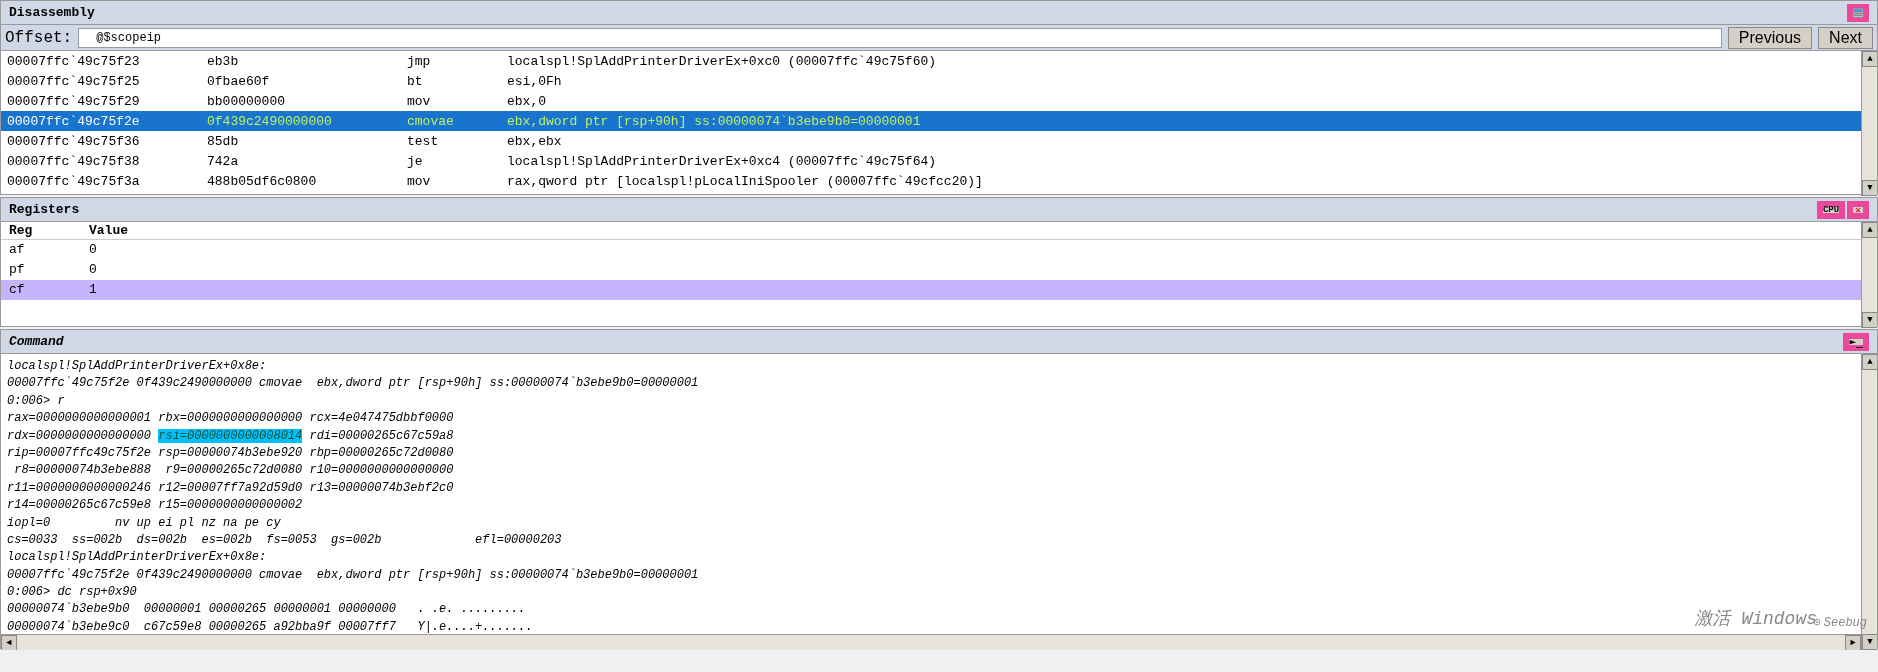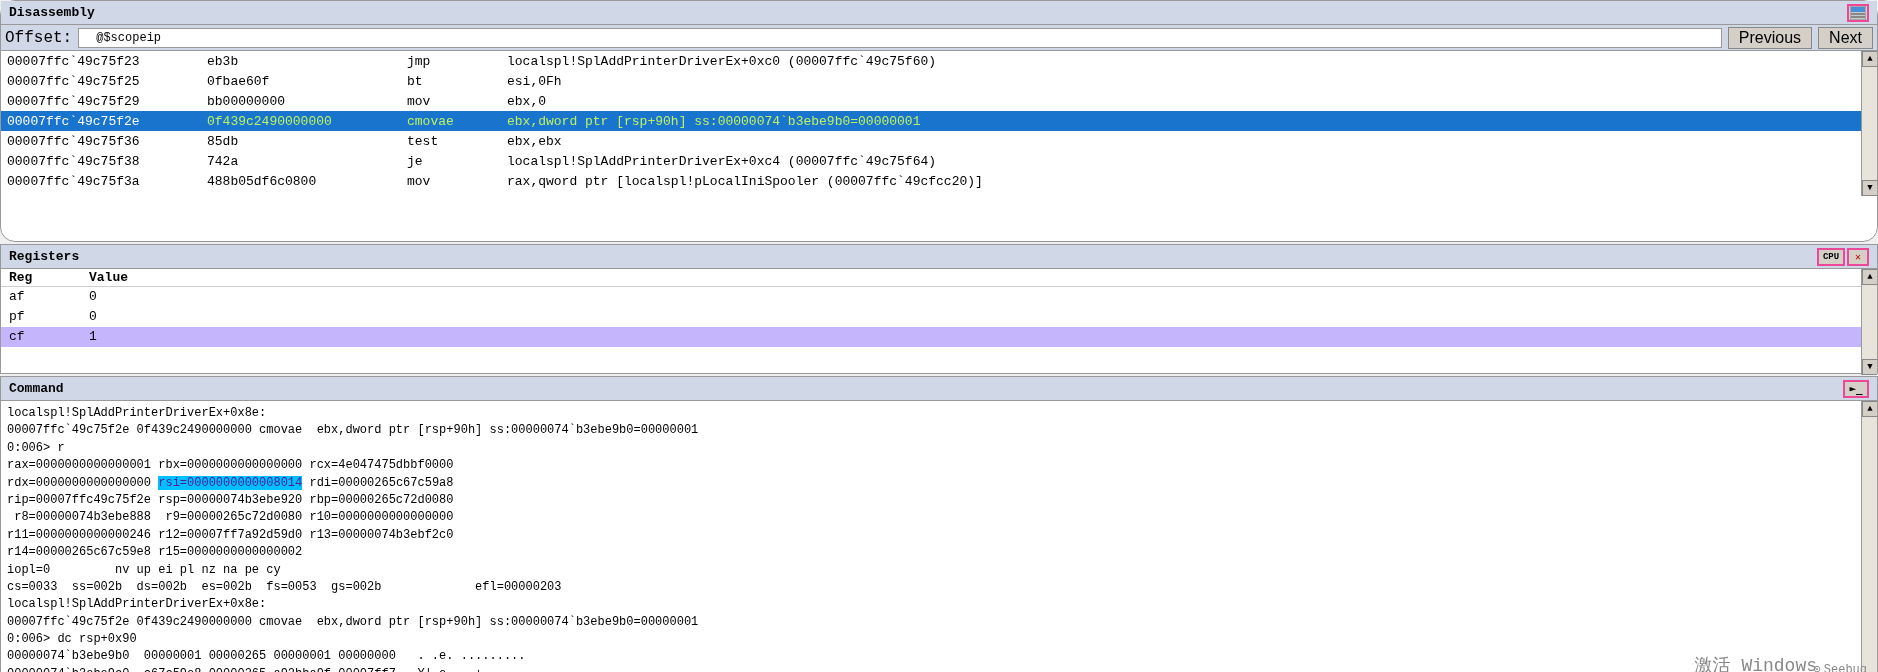--- a/index.html
+++ b/index.html
@@ -39,32 +39,31 @@
     .panel-header-controls {
       display: flex;
       gap: 2px;
       align-items: center;
     }
 
     .icon-btn {
       width: 22px;
       height: 18px;
       background: #d4d0c8;
-      border: 2px solid #ec4899;
+      border: 6px solid #ec4899;
       display: flex;
       align-items: center;
       justify-content: center;
       cursor: pointer;
       font-size: 10px;
     }
 
     
     .disassembly-panel {
-      height: 242px;
-      border-radius: 15px;
+      height: 195px;
     }
 
     .offset-bar {
       display: flex;
       align-items: center;
       background: #d0d8e8;
       border-bottom: 1px solid #999;
       padding: 2px 4px;
       gap: 6px;
       height: 26px;
@@ -155,20 +154,21 @@
       background: #c4b5fd;
       color: #000;
     }
 
     .reg-col-name { width: 80px; }
     .reg-col-value { }
 
     
     .command-panel {
       height: 320px;
+      font-style: italic;
     }
 
     .disasm-body {
       height: calc(195px - 50px);
       overflow: hidden;
       position: relative;
     }
 
     .reg-body {
       height: calc(130px - 24px);
@@ -224,21 +224,21 @@
       font-family: 'Courier New', monospace;
       font-size: 12px;
       line-height: 1.45;
       white-space: pre;
       color: #000;
       overflow: hidden;
     }
 
     .highlight-rsi {
       background: #00BFFF;
-      color: #4c1d95;
+      color: #14532d;
     }
   </style>
 </head>
 <body>
 
 <div class="panel disassembly-panel">
   <div class="panel-header">
     <span class="panel-header-title">Disassembly</span>
     <div class="panel-header-controls">
       <div class="icon-btn">

